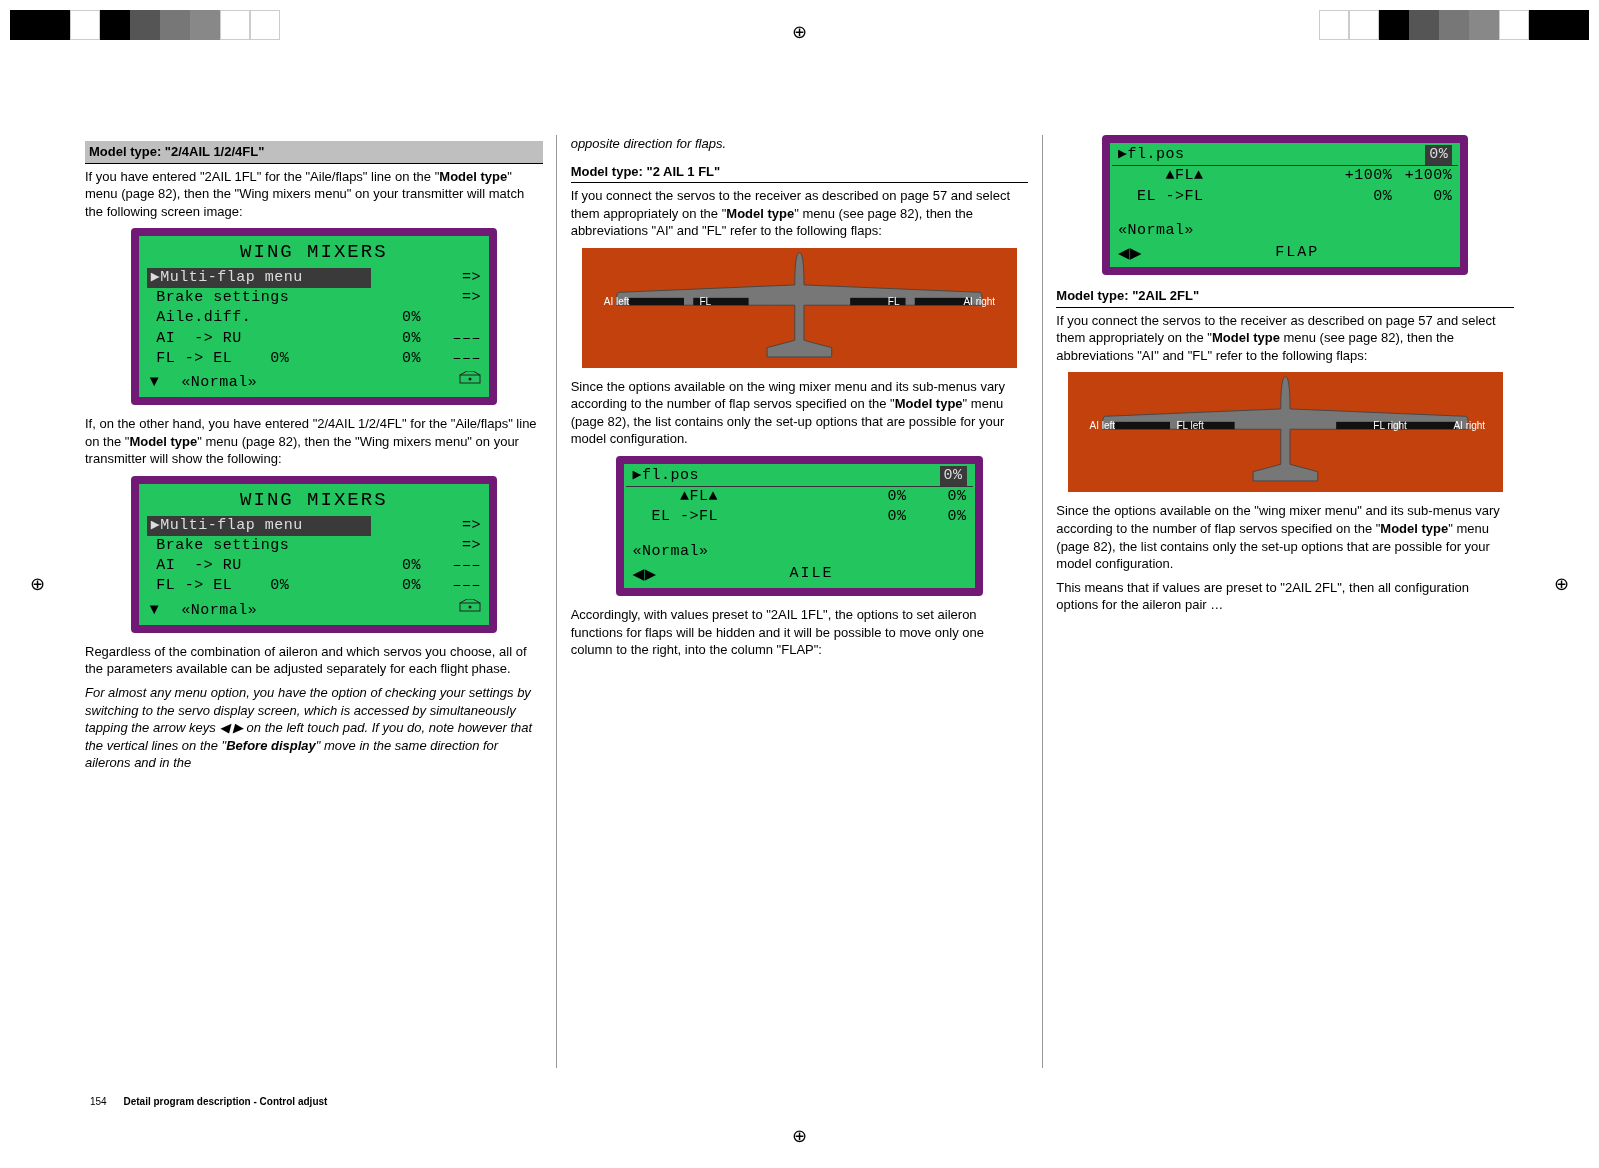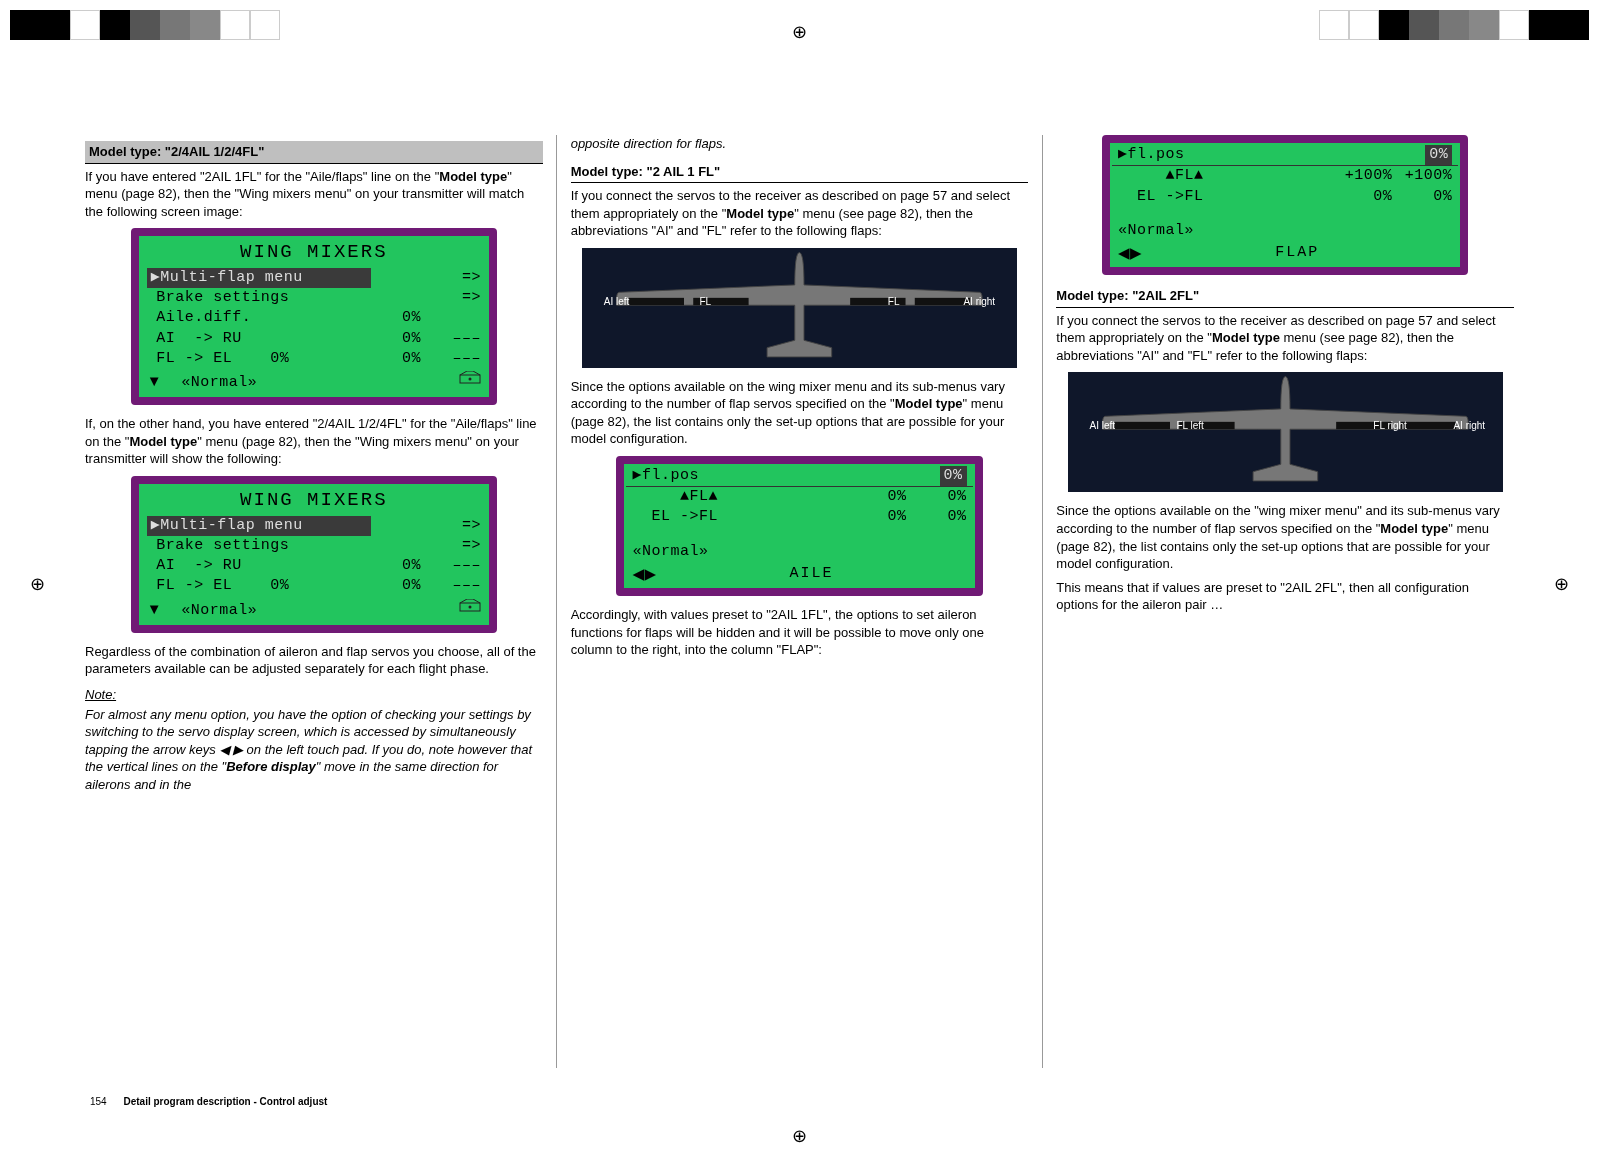--- a/index.html
+++ b/index.html
@@ -108,21 +108,21 @@
     display: inline-block;
   }
   .lcd-footer {
     display: flex;
     justify-content: space-between;
     padding: 2px 6px;
   }
   .arrow-glyph { font-family: Arial; }
   
   .wing-diagram {
-    background: #0f172a;
+    background: #c2410c;
     margin: 8px auto 10px auto;
     width: 95%;
     height: 120px;
     position: relative;
   }
   .wing-svg { width: 100%; height: 100%; display:block; }
   .wing-label {
     position: absolute;
     font-size: 10px;
     color: #fff;
@@ -209,22 +209,21 @@
         <span>
           <svg width="22" height="14" viewBox="0 0 22 14">
               <rect x="1" y="4" width="20" height="8" fill="none" stroke="#222"></rect>
               <path d="M1 4 L8 0 L14 0 L21 4" fill="none" stroke="#222"></path>
               <circle cx="11" cy="8" r="1.5" fill="#222"></circle>
             </svg>
         </span>
       </div>
     </div>
 
-    <p>Regardless of the combination of aileron and flap servos you choose, all of the parameters available can be adjusted separately for each flight phase.</p>
-    <p class="note-hdr">Note:</p>
+    <p>Regardless of the combination of aileron and which servos you choose, all of the parameters available can be adjusted separately for each flight phase.</p>
     <p class="ital">
       <span>For almost any menu option, you have the option of checking your settings by switching to the servo display screen, which is accessed by simultaneously tapping the arrow keys ◀ ▶ on the left touch pad. If you do, note however that the vertical lines on the "</span><span class="bold">Before display</span><span>" move in the same direction for ailerons and in the</span>
     </p>
   </div>
 
   <div>
     <p class="ital">opposite direction for flaps.</p>
     <div class="section-header-line">Model type: "2 AIL 1 FL"</div>
     <p>
       <span>If you connect the servos to the receiver as described on page 57 and select them appropriately on the "</span><span class="bold">Model type</span><span>" menu (see page 82), then the abbreviations "AI" and "FL" refer to the following flaps:</span>

